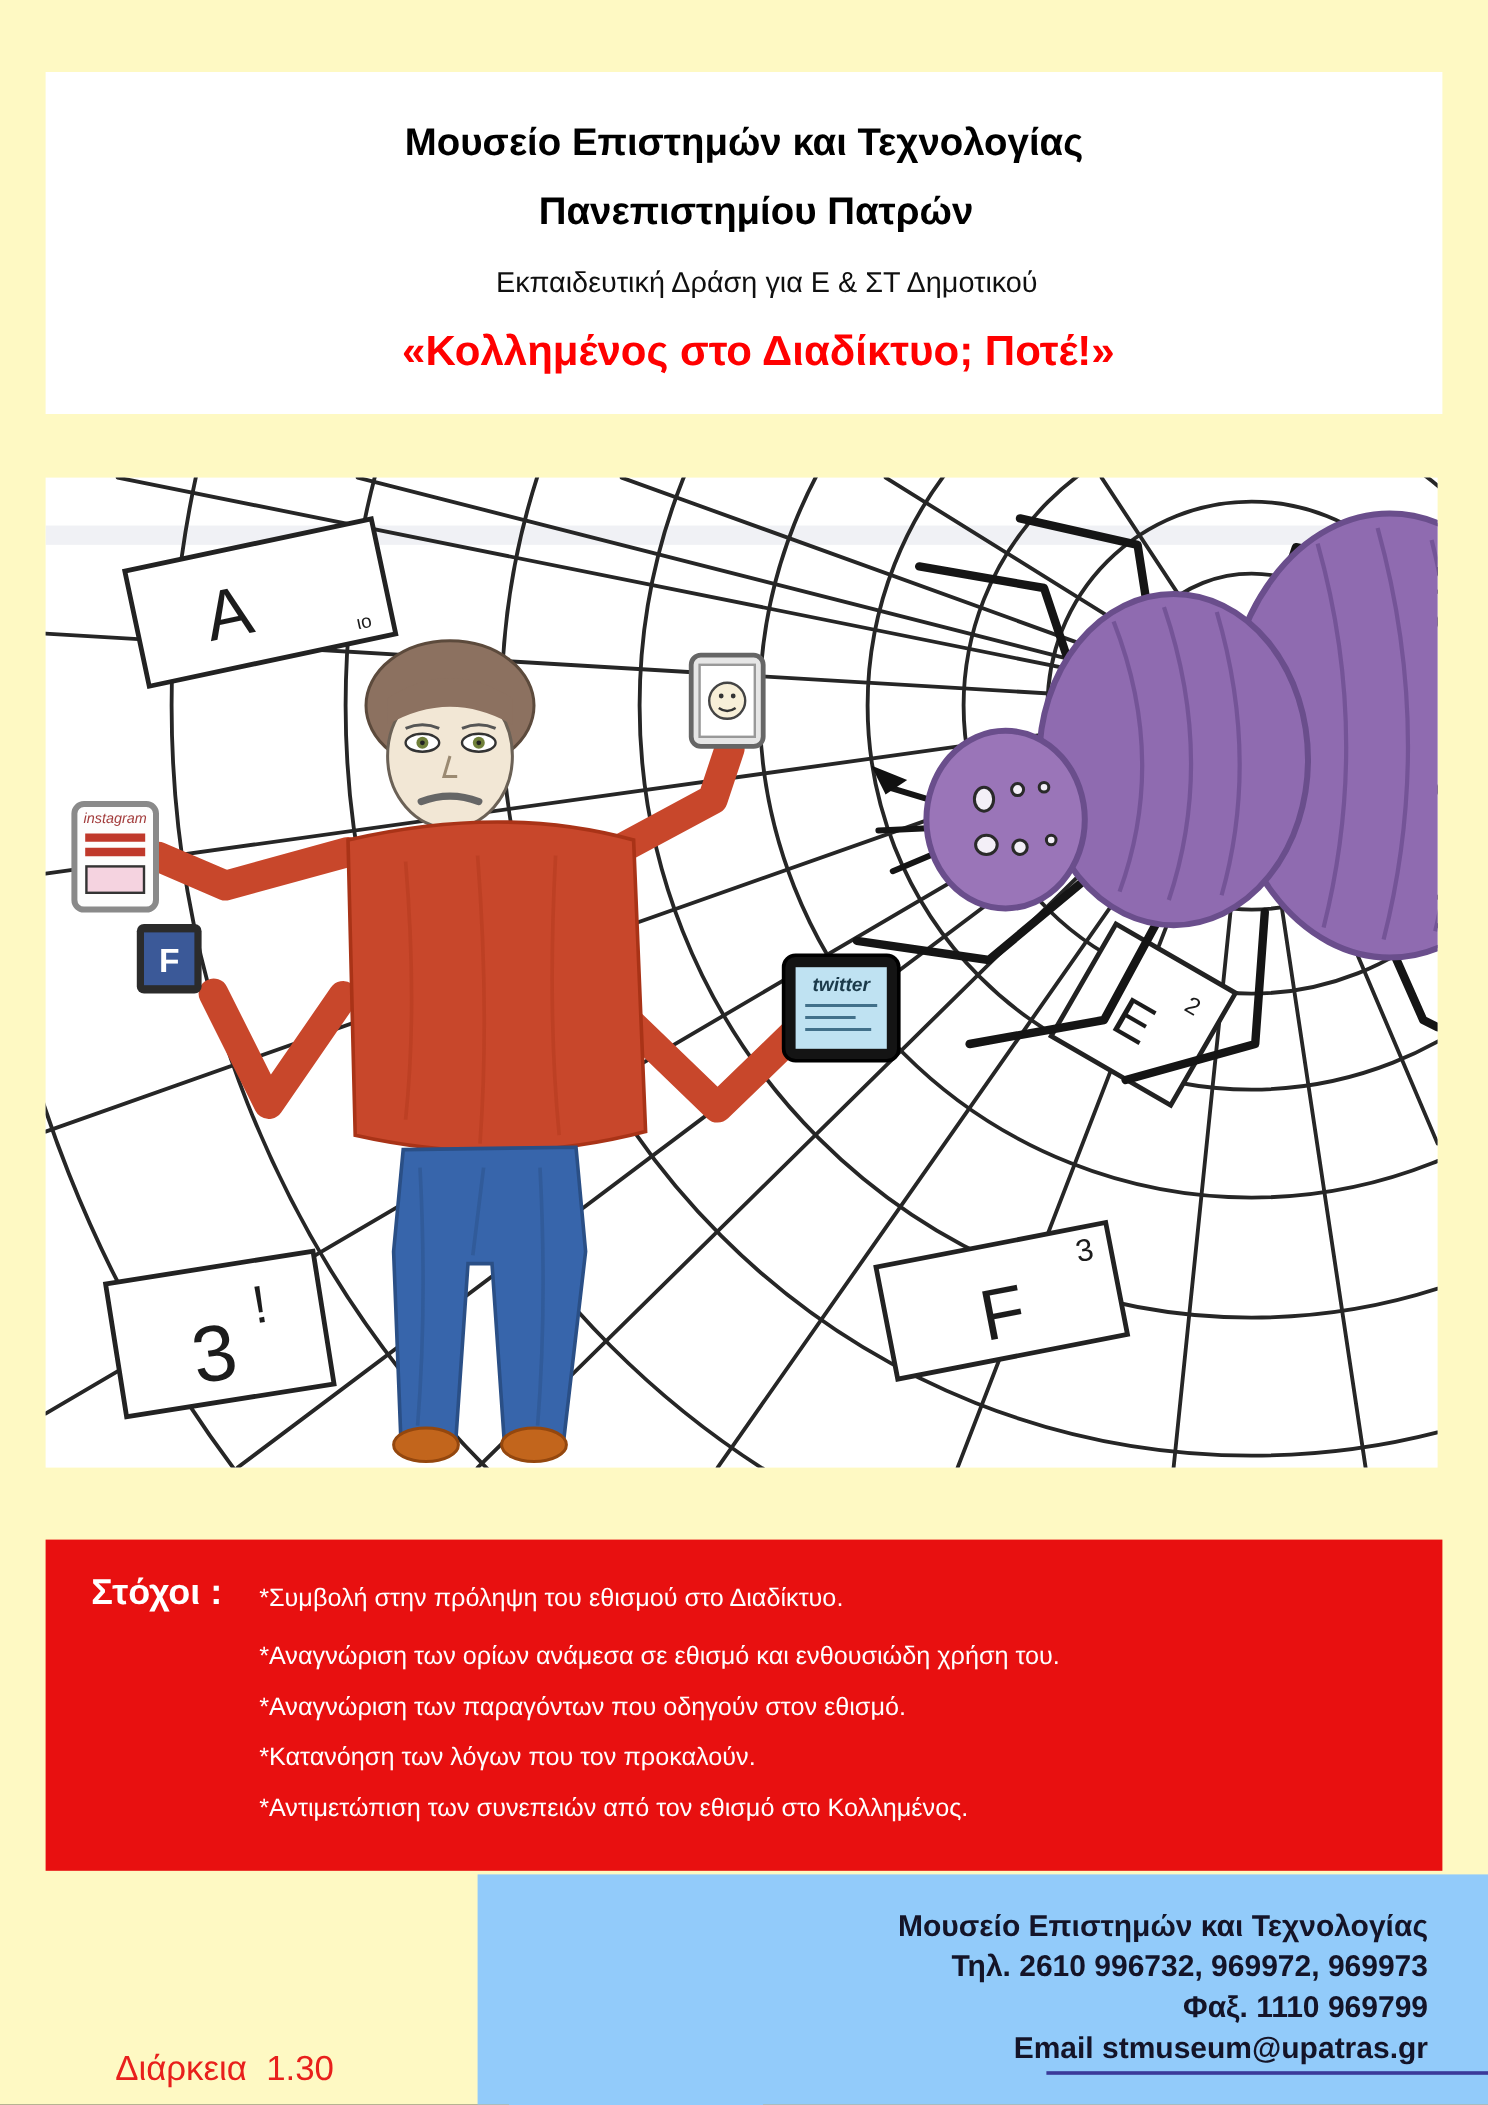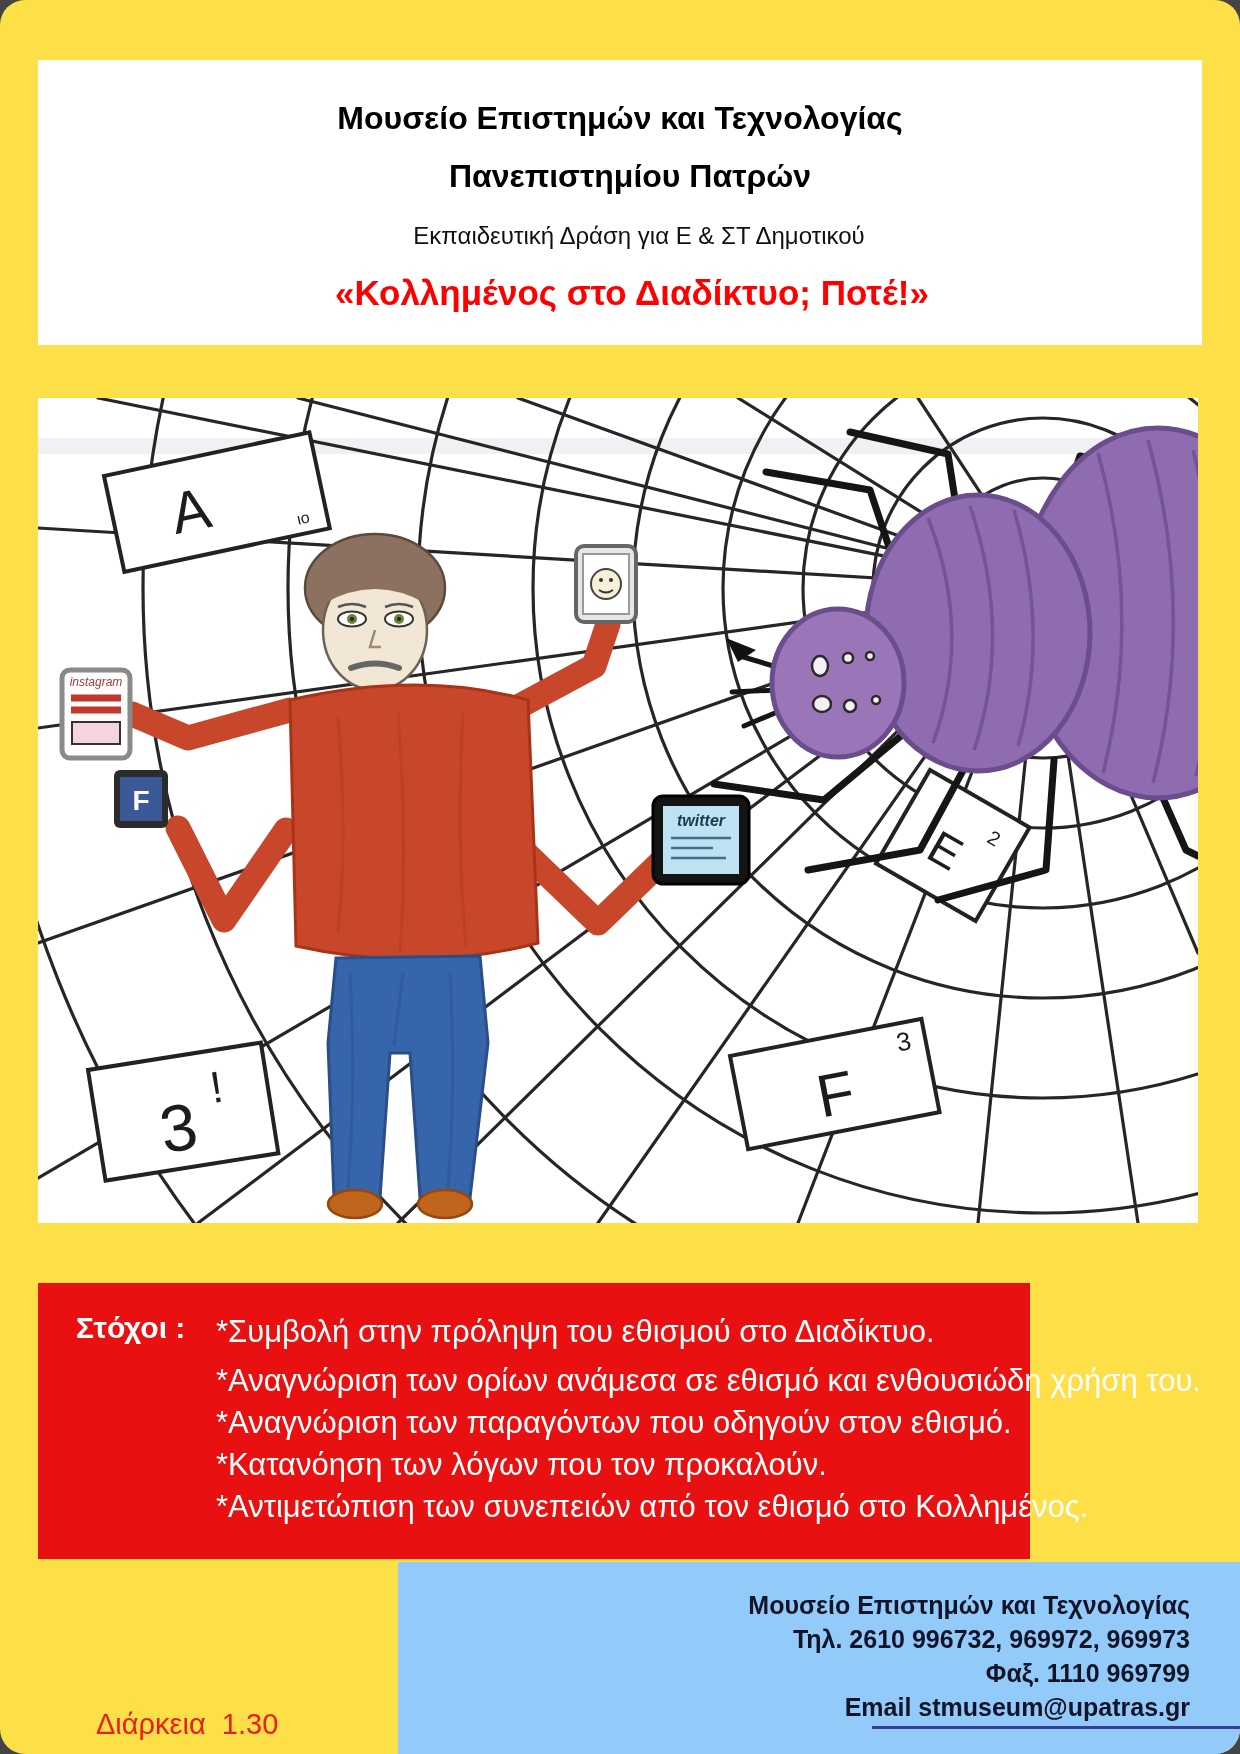--- a/index.html
+++ b/index.html
@@ -1,43 +1,43 @@
 <!DOCTYPE html>
 <html><head>
 <meta charset="utf-8">
 <style>
   html,body{margin:0;padding:0;background:#444;}
   .page{
     position:relative;width:1240px;height:1754px;overflow:hidden;
-    background:#fde047;font-family:"Liberation Sans",sans-serif;border-radius:25px;
+    background:#fef9c3;font-family:"Liberation Sans",sans-serif;
   }
   
   .header-box{
     position:absolute;left:38px;top:60px;width:1164px;height:285px;
     background:#ffffff;text-align:center;
   }
   .h-line1,.h-line2{font-size:32px;font-weight:bold;color:#000;}
   .h-line1{padding-top:40px;}
   .h-line2{margin-top:21px;padding-left:20px;}
   .h-sub{margin-top:27px;font-size:24px;color:#101010;padding-left:38px;}
   .h-slogan{margin-top:23px;font-size:35px;font-weight:bold;color:#FF0000;margin-left:24px;}
   
   .art-box{
     position:absolute;left:38px;top:398px;width:1160px;height:825px;
     background:#ffffff;
   }
   .art-box svg{display:block;width:100%;height:100%;}
   
   .objectives-box{
-    position:absolute;left:38px;top:1283px;width:992px;height:276px;
+    position:absolute;left:38px;top:1283px;width:1164px;height:276px;
     background:#E81010;color:#fff;box-sizing:border-box;
     padding:28px 16px 12px 38px;display:flex;
   }
   .obj-heading{flex:none;width:140px;font-size:30px;font-weight:bold;}
-  .obj-items{font-size:31px;}
+  .obj-items{font-size:21px;}
   .obj-items .item{line-height:42px;white-space:nowrap;}
   .obj-items .item:first-child{margin-bottom:7px;}
   
   .duration{
     position:absolute;left:96px;top:1708px;font-size:29px;font-weight:normal;
     color:#E8201C;white-space:pre;
   }
   .contact-box{
     position:absolute;left:398px;top:1562px;width:842px;height:192px;
     background:#92CBFA;box-sizing:border-box;padding:26px 50px 0 0;

